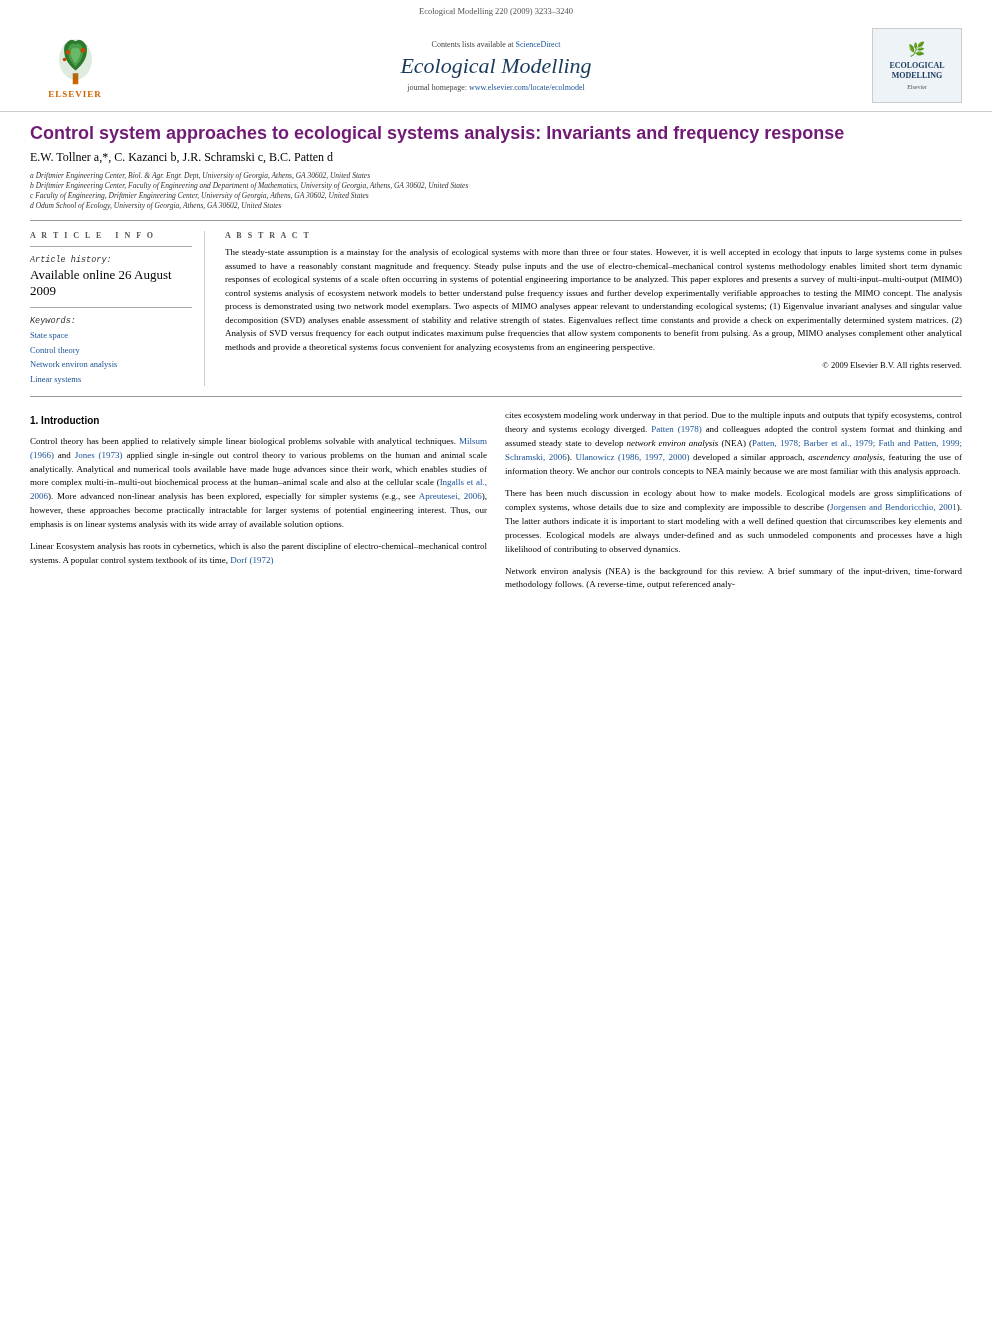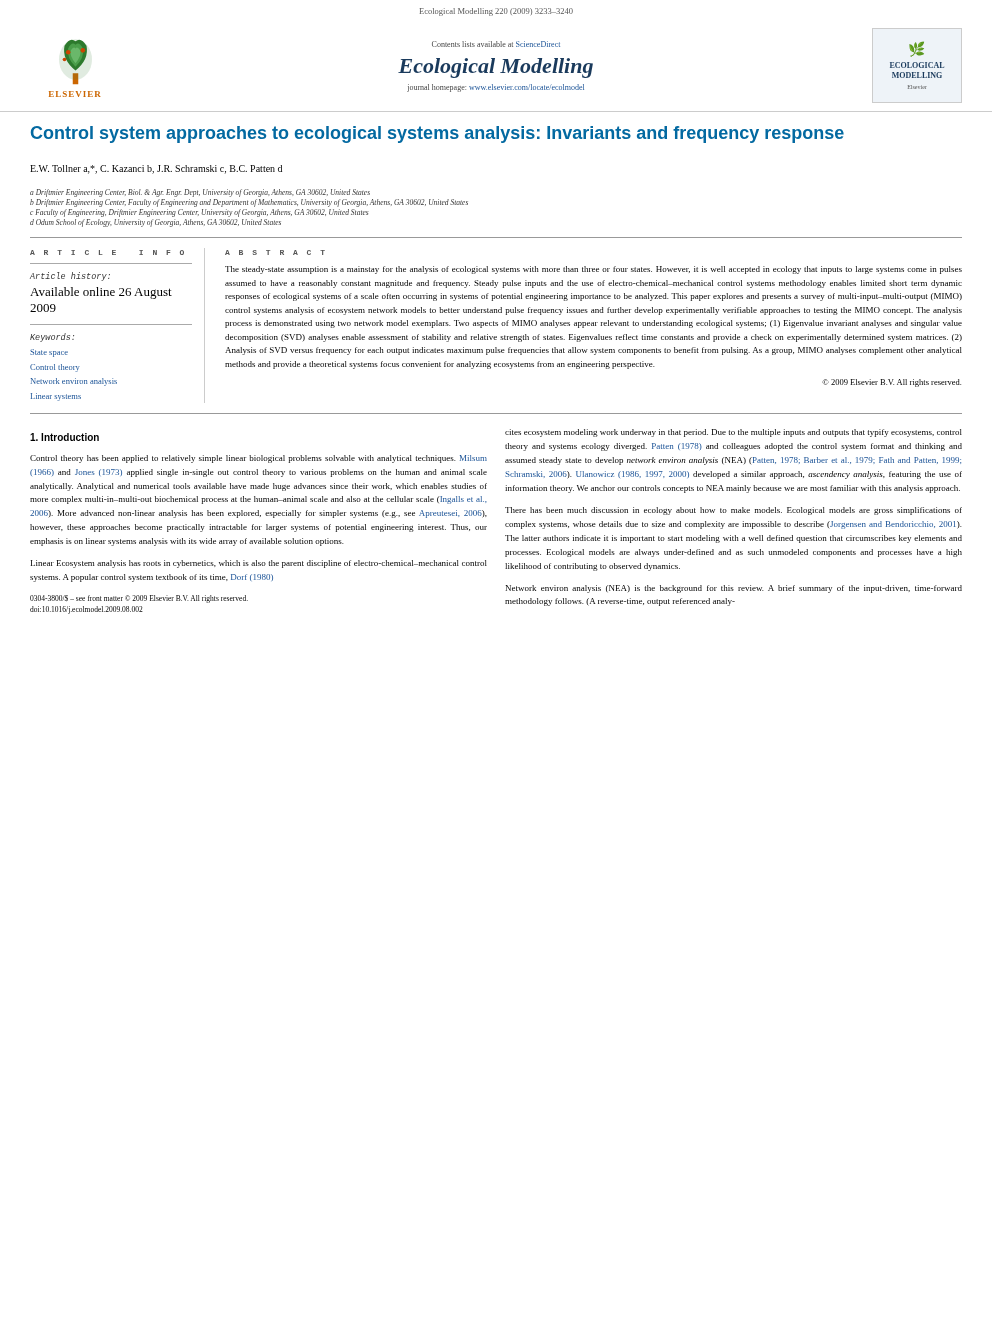--- a/index.html
+++ b/index.html
@@ -59,21 +59,21 @@
       margin-bottom: 4px;
     }
     .contents-line a {
       color: #1a5296;
       text-decoration: none;
     }
     .journal-name-big {
       font-size: 22px;
       font-style: italic;
       color: #1a3a5c;
-      font-weight: bold;
+      font-weight: normal;
       font-family: 'Times New Roman', serif;
     }
     .journal-homepage {
       font-size: 8px;
       color: #444;
       margin-top: 4px;
     }
     .journal-homepage a {
       color: #1a5296;
       text-decoration: none;
@@ -100,28 +100,28 @@
       line-height: 1.2;
     }
 
     
     .article-body {
       padding: 10px 30px 20px 30px;
     }
     .article-title {
       font-size: 18px;
       font-weight: bold;
-      color: #0369a1;
-      margin-bottom: 18px;
+      color: #701a75;
+      margin-bottom: 5px;
       line-height: 1.3;
       font-family: Arial, sans-serif;
     }
     .authors-line {
-      font-size: 10px;
-      margin-bottom: 14px;
+      font-size: 12px;
+      margin-bottom: 6px;
       color: #000;
     }
     .affil-line {
       font-size: 7.5px;
       color: #333;
       font-style: italic;
       margin-bottom: 1px;
     }
     .divider-line {
       border: none;
@@ -139,21 +139,21 @@
       width: 175px;
       flex-shrink: 0;
       border-right: 1px solid #ccc;
       padding-right: 12px;
     }
     .abstract-col {
       flex: 1;
     }
     .col-heading {
       font-size: 8px;
-      font-family: Liberation Mono, monospace;
+      font-family: Liberation Serif, serif;
       letter-spacing: 2px;
       text-transform: uppercase;
       color: #555;
       margin-bottom: 6px;
       font-weight: bold;
     }
     .info-section-title {
       font-size: 8.5px;
       font-style: italic;
       color: #333;
@@ -321,28 +321,24 @@
     <hr class="divider-line">
 
     <div class="main-content">
 
       <div class="main-col">
         <div class="section-heading">1.   Introduction</div>
         <div class="para">
           Control theory has been applied to relatively simple linear biological problems solvable with analytical techniques. <a class="inline-link" href="#">Milsum (1966)</a> and <a class="inline-link" href="#">Jones (1973)</a> applied single in-single out control theory to various problems on the human and animal scale analytically. Analytical and numerical tools available have made huge advances since their work, which enables studies of more complex multi-in–multi-out biochemical process at the human–animal scale and also at the cellular scale (<a class="inline-link" href="#">Ingalls et al., 2006</a>). More advanced non-linear analysis has been explored, especially for simpler systems (e.g., see <a class="inline-link" href="#">Apreutesei, 2006</a>), however, these approaches become practically intractable for larger systems of potential engineering interest. Thus, our emphasis is on linear systems analysis with its wide array of available solution options.
         </div>
         <div class="para">
-          Linear Ecosystem analysis has roots in cybernetics, which is also the parent discipline of electro-chemical–mechanical control systems. A popular control system textbook of its time, <a class="inline-link" href="#">Dorf (1980)</a>
-        </div>
-
-
-        <div style="margin-top: 8px;">
-          <div class="footnote-text">0304-3800/$ – see front matter © 2009 Elsevier B.V. All rights reserved.</div>
-          <div class="footnote-text">doi:10.1016/j.ecolmodel.2009.08.002</div>
-        </div>
+          Linear Ecosystem analysis has roots in cybernetics, which is also the parent discipline of electro-chemical–mechanical control systems. A popular control system textbook of its time, <a class="inline-link" href="#">Dorf (1972)</a>
+        </div>
+
+
       </div>
 
       <div class="main-col">
         <div class="para">
           cites ecosystem modeling work underway in that period. Due to the multiple inputs and outputs that typify ecosystems, control theory and systems ecology diverged. <a class="inline-link" href="#">Patten (1978)</a> and colleagues adopted the control system format and thinking and assumed steady state to develop <em>network environ analysis</em> (NEA) (<a class="inline-link" href="#">Patten, 1978; Barber et al., 1979; Fath and Patten, 1999; Schramski, 2006</a>). <a class="inline-link" href="#">Ulanowicz (1986, 1997, 2000)</a> developed a similar approach, <em>ascendency analysis</em>, featuring the use of information theory. We anchor our controls concepts to NEA mainly because we are most familiar with this analysis approach.
         </div>
         <div class="para">
           There has been much discussion in ecology about how to make models. Ecological models are gross simplifications of complex systems, whose details due to size and complexity are impossible to describe (<a class="inline-link" href="#">Jorgensen and Bendoricchio, 2001</a>). The latter authors indicate it is important to start modeling with a well defined question that circumscribes key elements and processes. Ecological models are always under-defined and as such unmodeled components and processes have a high likelihood of contributing to observed dynamics.
         </div>
         <div class="para">

